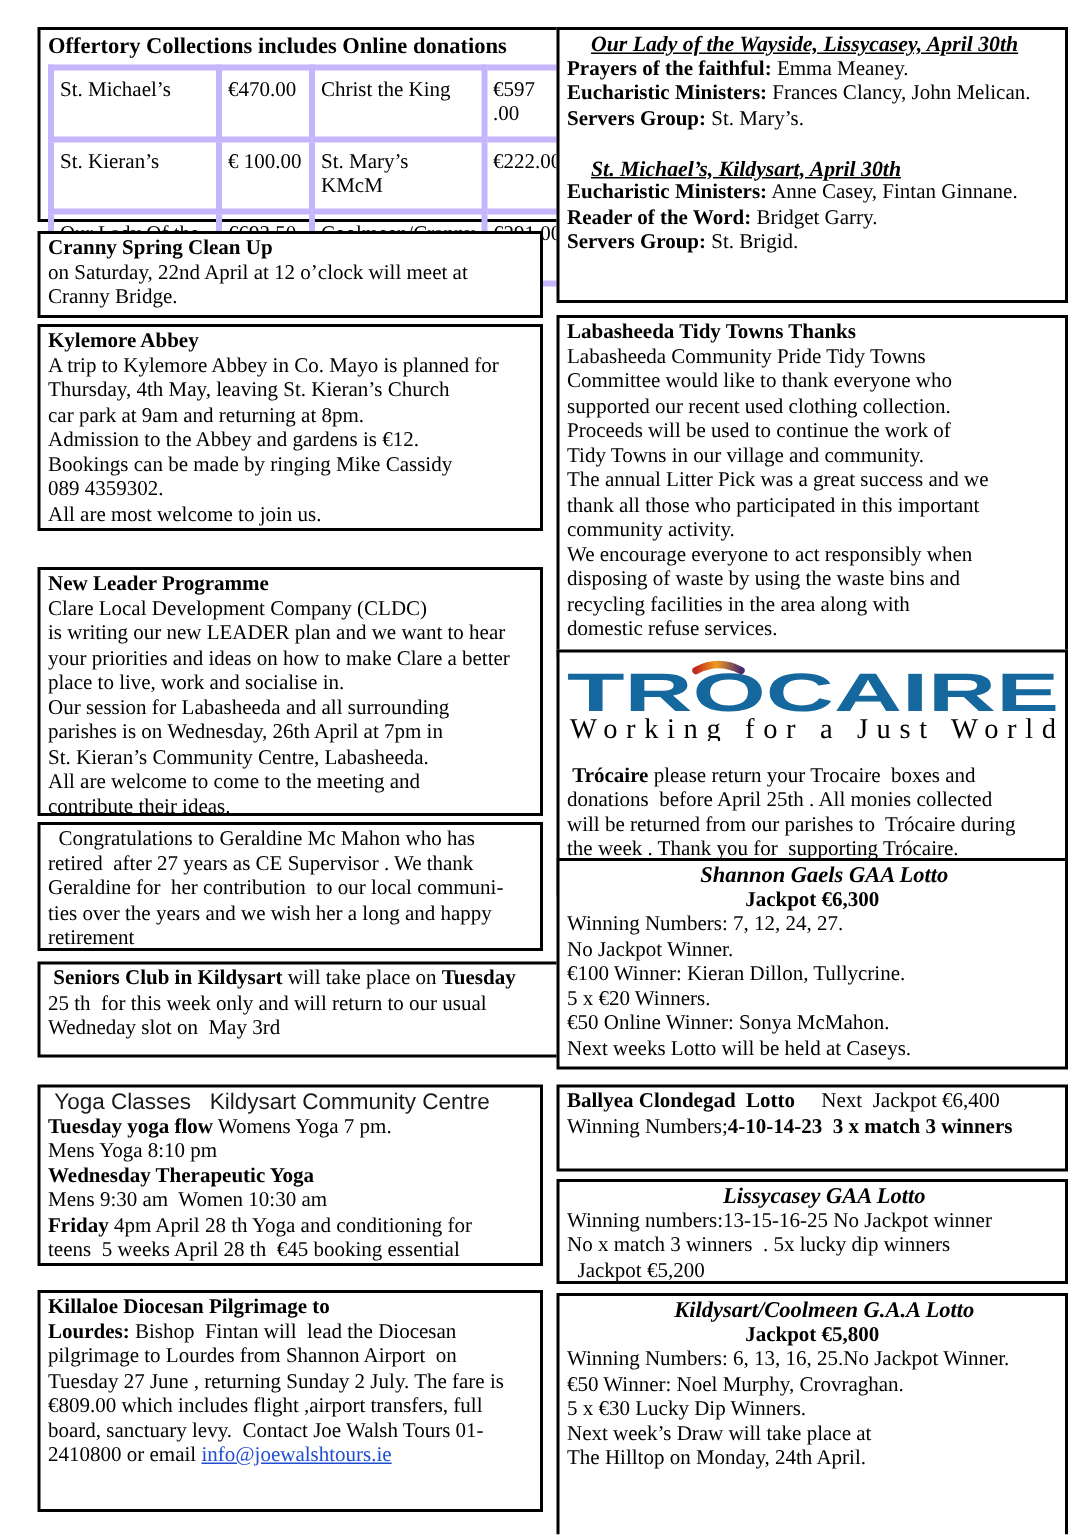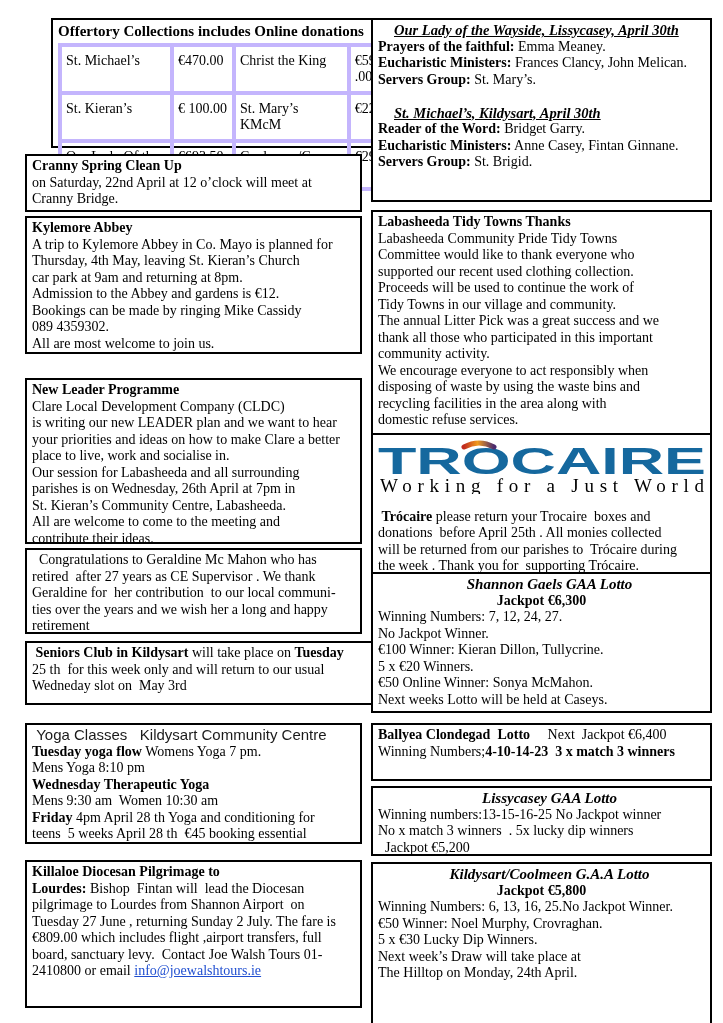--- a/index.html
+++ b/index.html
@@ -33,21 +33,21 @@
 
   
   .logo-main { font-family:"Liberation Sans", sans-serif; font-weight:bold; }
   .logo-tag  { font-family:"Liberation Serif", serif; fill:#000; font-size:19px; }
 </style>
 </head>
 <body>
 
 <div class="page">
 
-  <section class="box" style="left:25px; top:18px; width:402px; height:130px; padding:3px 5px;margin-left:26px;">
+  <section class="box" style="left:25px; top:18px; width:402px; height:130px; padding:3px 5px;">
     <div class="b t15">Offertory Collections includes Online donations</div>
     <table class="offertory">
       <tbody>
           <tr class="r0">
         <td class="c0">St. Michael’s</td>
         <td class="c1">€470.00</td>
         <td class="c2">Christ the King</td>
         <td class="c3">€597 .00</td>
       </tr>
       <tr class="r1">
@@ -130,22 +130,22 @@
 2410800 or email </span><a class="maillink">info@joewalshtours.ie</a></div>
   </section>
 
   <section class="box" style="left:371px; top:18px; width:341px; height:184px;">
     <div class="bi u" style="font-size:14.5px">Our Lady of the Wayside, Lissycasey, April 30th</div>
     <div><span class="b">Prayers of the faithful:</span><span class="pre"> Emma Meaney.</span></div>
     <div><span class="b">Eucharistic Ministers:</span><span class="pre"> Frances Clancy, John Melican.</span></div>
     <div><span class="b">Servers Group:</span><span class="pre"> St. Mary’s.</span></div>
     <div class="spacer"></div>
     <div class="bi u" style="font-size:14.5px">St. Michael’s, Kildysart, April 30th</div>
+    <div><span class="b">Eucharistic Ministers:</span><span class="pre"> Anne Casey, Fintan Ginnane.</span></div>
     <div><span class="b">Reader of the Word:</span><span class="pre"> Bridget Garry.</span></div>
-    <div><span class="b">Eucharistic Ministers:</span><span class="pre"> Anne Casey, Fintan Ginnane.</span></div>
     <div><span class="b">Servers Group:</span><span class="pre"> St. Brigid.</span></div>
   </section>
 
   <section class="box" style="left:371px; top:210px; width:341px; height:228px;">
     <div class="b">Labasheeda Tidy Towns Thanks</div>
     <div class="pre">Labasheeda Community Pride Tidy Towns
 Committee would like to thank everyone who
 supported our recent used clothing collection.
 Proceeds will be used to continue the work of
 Tidy Towns in our village and community.

